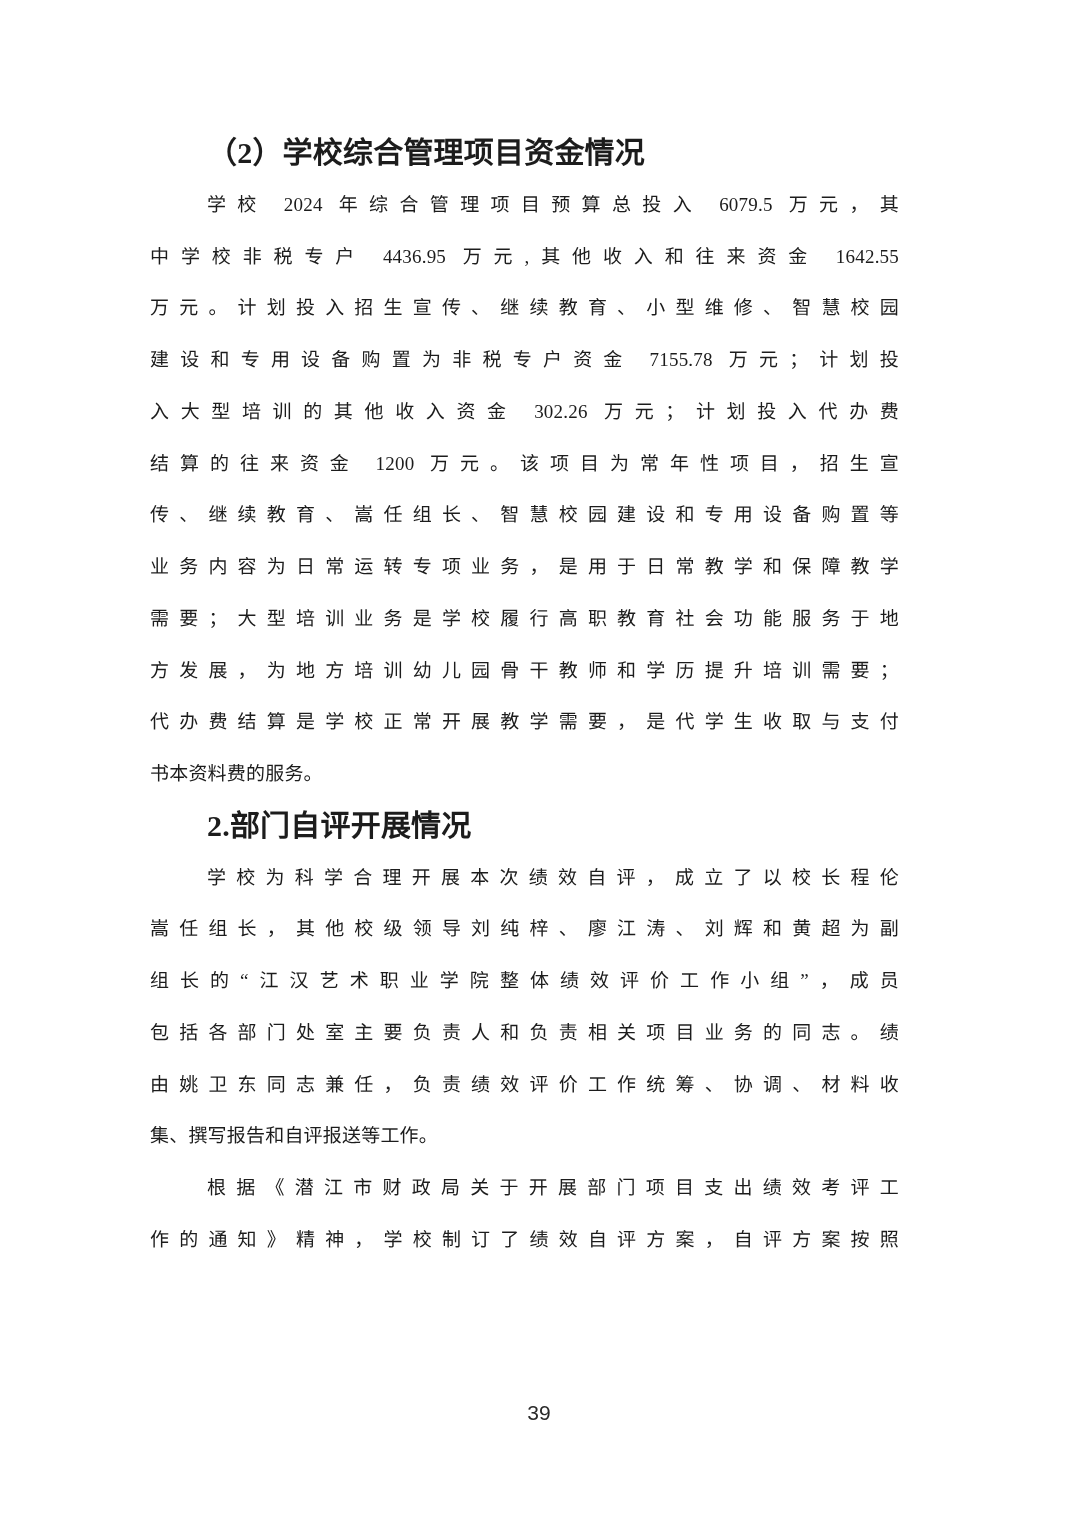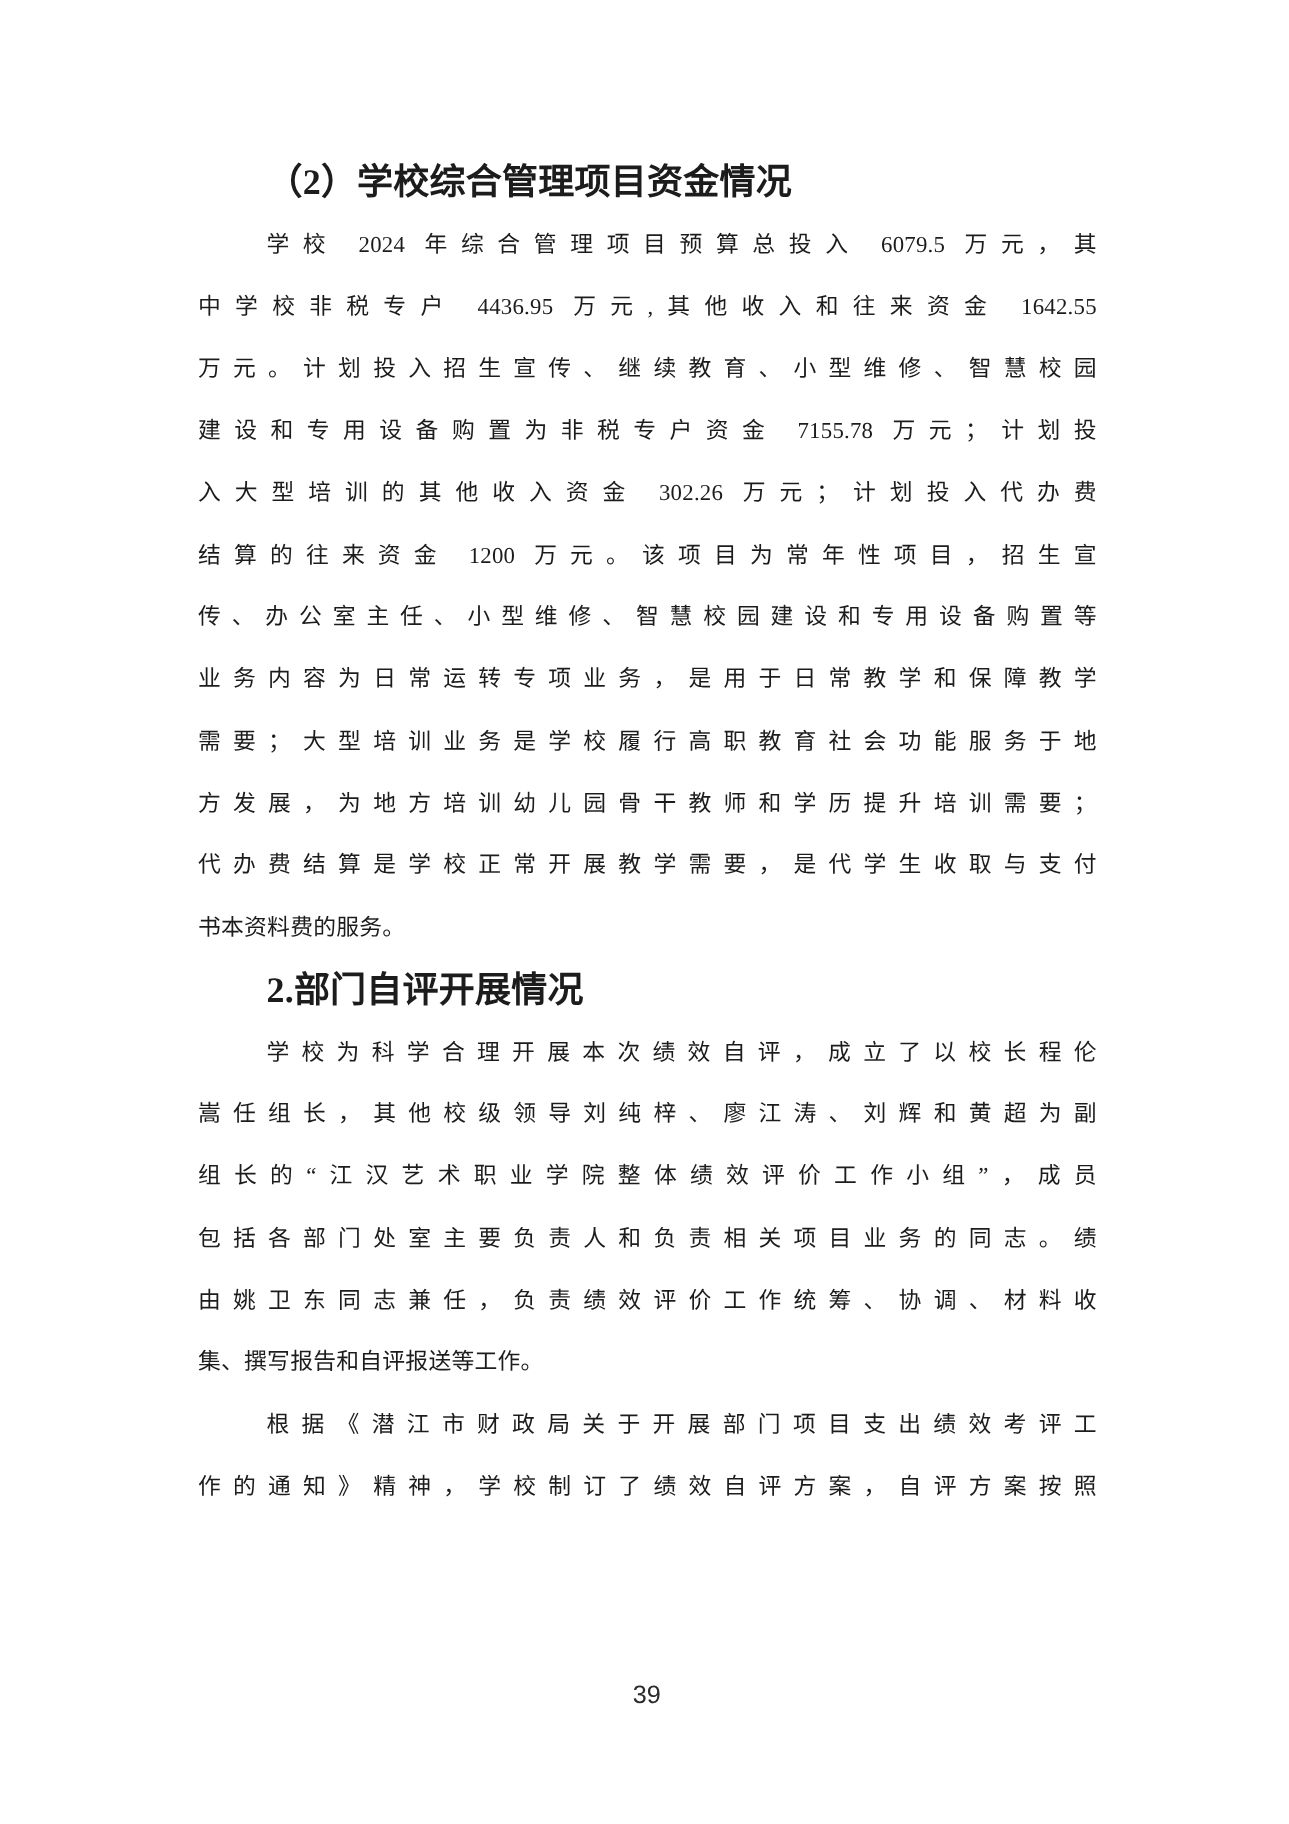--- a/index.html
+++ b/index.html
@@ -11,21 +11,21 @@
     position: relative;
     width: 1074px;
     height: 1520px;
     background: #ffffff;
     color: #1c1c1c;
     font-family: "Liberation Serif", serif;
     overflow: hidden;
   }
   .content {
     position: absolute;
-    left: 165px;
+    left: 150px;
     top: 127px;
     width: 749px;
   }
   .line {
     height: 51.75px;
     line-height: 51.75px;
     font-size: 19px;
     white-space: nowrap;
     text-align: justify;
     text-align-last: justify;
@@ -61,21 +61,21 @@
   <div class="content">
 
     <div class="line heading indent">（2）学校综合管理项目资金情况</div>
 
     <div class="line indent">学校 2024 年综合管理项目预算总投入 6079.5 万元，其</div>
     <div class="line">中学校非税专户 4436.95 万元,其他收入和往来资金 1642.55</div>
     <div class="line">万元。计划投入招生宣传、继续教育、小型维修、智慧校园</div>
     <div class="line">建设和专用设备购置为非税专户资金 7155.78 万元；计划投</div>
     <div class="line">入大型培训的其他收入资金 302.26 万元；计划投入代办费</div>
     <div class="line">结算的往来资金 1200 万元。该项目为常年性项目，招生宣</div>
-    <div class="line">传、办公室主任、小型维修、智慧校园建设和专用设备购置等</div>
+    <div class="line">传、继续教育、嵩任组长、智慧校园建设和专用设备购置等</div>
     <div class="line">业务内容为日常运转专项业务，是用于日常教学和保障教学</div>
     <div class="line">需要；大型培训业务是学校履行高职教育社会功能服务于地</div>
     <div class="line">方发展，为地方培训幼儿园骨干教师和学历提升培训需要；</div>
     <div class="line">代办费结算是学校正常开展教学需要，是代学生收取与支付</div>
     <div class="line lastline">书本资料费的服务。</div>
 
     <div class="line heading indent">2.部门自评开展情况</div>
 
     <div class="line indent">学校为科学合理开展本次绩效自评，成立了以校长程伦</div>
     <div class="line">嵩任组长，其他校级领导刘纯梓、廖江涛、刘辉和黄超为副</div>

